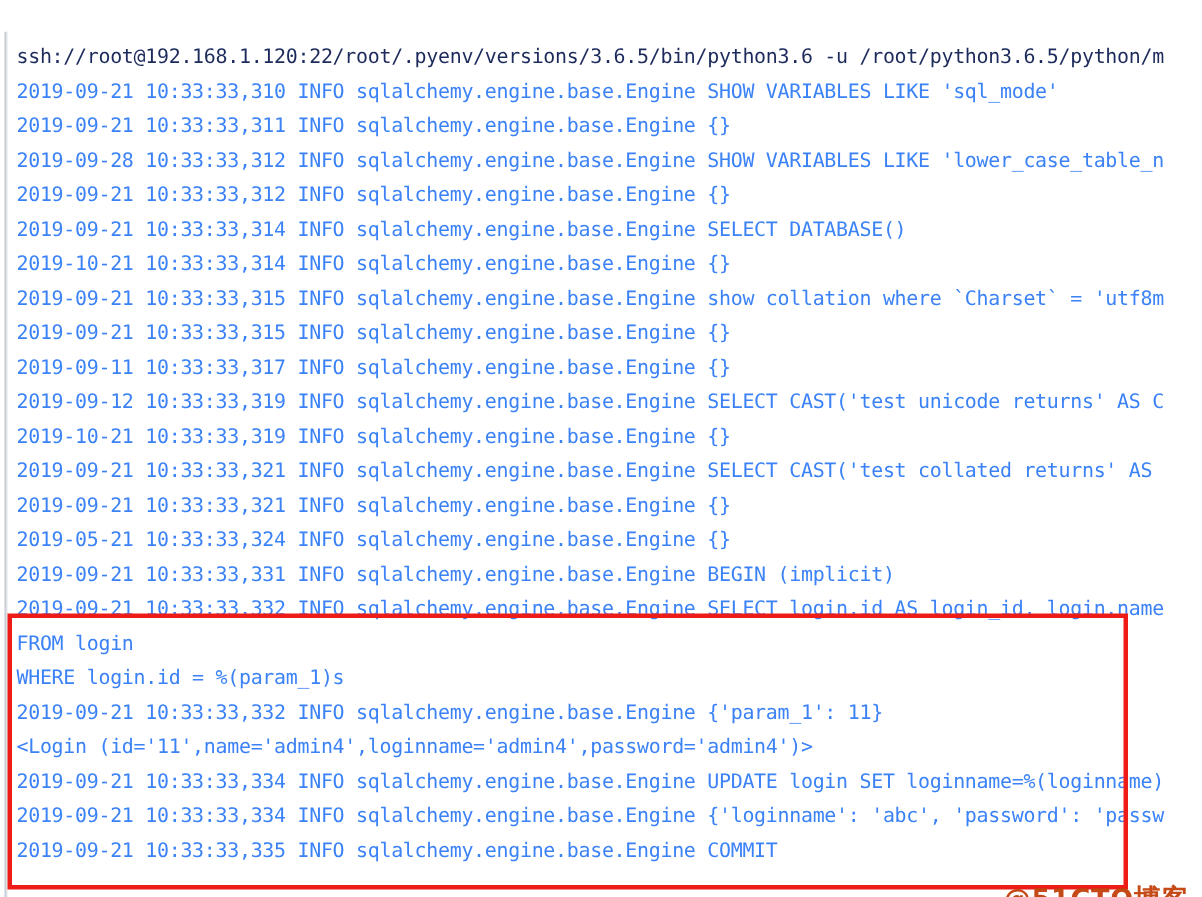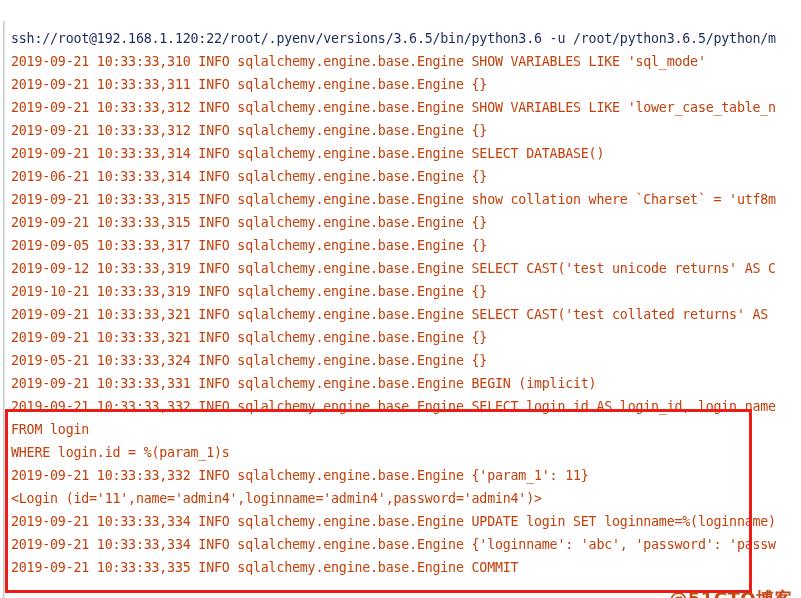--- a/index.html
+++ b/index.html
@@ -46,21 +46,21 @@
     box-sizing: border-box;
   }
 
   .log-line {
     height: 23px;
     line-height: 23px;
     white-space: pre;
     padding-left: 11px;
     font-size: 13.3px;
     letter-spacing: -0.2px;
-    color: #c2410c;
+    color: #3b82f6;
     overflow: hidden;
     text-overflow: clip;
   }
 
   .log-line.cmd {
     color: #1d2b5c;
   }
 
   
   .annotation-box {
@@ -93,27 +93,27 @@
 
 <div id="console">
 
   <div class="gutter-rule"></div>
   <div class="gutter-rule second"></div>
 
   <div class="log-lines">
     <div class="log-line cmd">ssh://root@192.168.1.120:22/root/.pyenv/versions/3.6.5/bin/python3.6 -u /root/python3.6.5/python/m</div>
     <div class="log-line">2019-09-21 10:33:33,310 INFO sqlalchemy.engine.base.Engine SHOW VARIABLES LIKE 'sql_mode'</div>
     <div class="log-line">2019-09-21 10:33:33,311 INFO sqlalchemy.engine.base.Engine {}</div>
-    <div class="log-line">2019-09-21 10:33:33,312 INFO sqlalchemy.engine.base.Engine SHOW VARIABLES LIKE 'lower_case_table_n</div>
+    <div class="log-line">2019-09-28 10:33:33,312 INFO sqlalchemy.engine.base.Engine SHOW VARIABLES LIKE 'lower_case_table_n</div>
     <div class="log-line">2019-09-21 10:33:33,312 INFO sqlalchemy.engine.base.Engine {}</div>
     <div class="log-line">2019-09-21 10:33:33,314 INFO sqlalchemy.engine.base.Engine SELECT DATABASE()</div>
-    <div class="log-line">2019-06-21 10:33:33,314 INFO sqlalchemy.engine.base.Engine {}</div>
+    <div class="log-line">2019-10-21 10:33:33,314 INFO sqlalchemy.engine.base.Engine {}</div>
     <div class="log-line">2019-09-21 10:33:33,315 INFO sqlalchemy.engine.base.Engine show collation where `Charset` = 'utf8m</div>
     <div class="log-line">2019-09-21 10:33:33,315 INFO sqlalchemy.engine.base.Engine {}</div>
-    <div class="log-line">2019-09-05 10:33:33,317 INFO sqlalchemy.engine.base.Engine {}</div>
+    <div class="log-line">2019-09-11 10:33:33,317 INFO sqlalchemy.engine.base.Engine {}</div>
     <div class="log-line">2019-09-12 10:33:33,319 INFO sqlalchemy.engine.base.Engine SELECT CAST('test unicode returns' AS C</div>
     <div class="log-line">2019-10-21 10:33:33,319 INFO sqlalchemy.engine.base.Engine {}</div>
     <div class="log-line">2019-09-21 10:33:33,321 INFO sqlalchemy.engine.base.Engine SELECT CAST('test collated returns' AS </div>
     <div class="log-line">2019-09-21 10:33:33,321 INFO sqlalchemy.engine.base.Engine {}</div>
     <div class="log-line">2019-05-21 10:33:33,324 INFO sqlalchemy.engine.base.Engine {}</div>
     <div class="log-line">2019-09-21 10:33:33,331 INFO sqlalchemy.engine.base.Engine BEGIN (implicit)</div>
     <div class="log-line">2019-09-21 10:33:33,332 INFO sqlalchemy.engine.base.Engine SELECT login.id AS login_id, login.name</div>
     <div class="log-line">FROM login</div>
     <div class="log-line">WHERE login.id = %(param_1)s</div>
     <div class="log-line">2019-09-21 10:33:33,332 INFO sqlalchemy.engine.base.Engine {'param_1': 11}</div>

